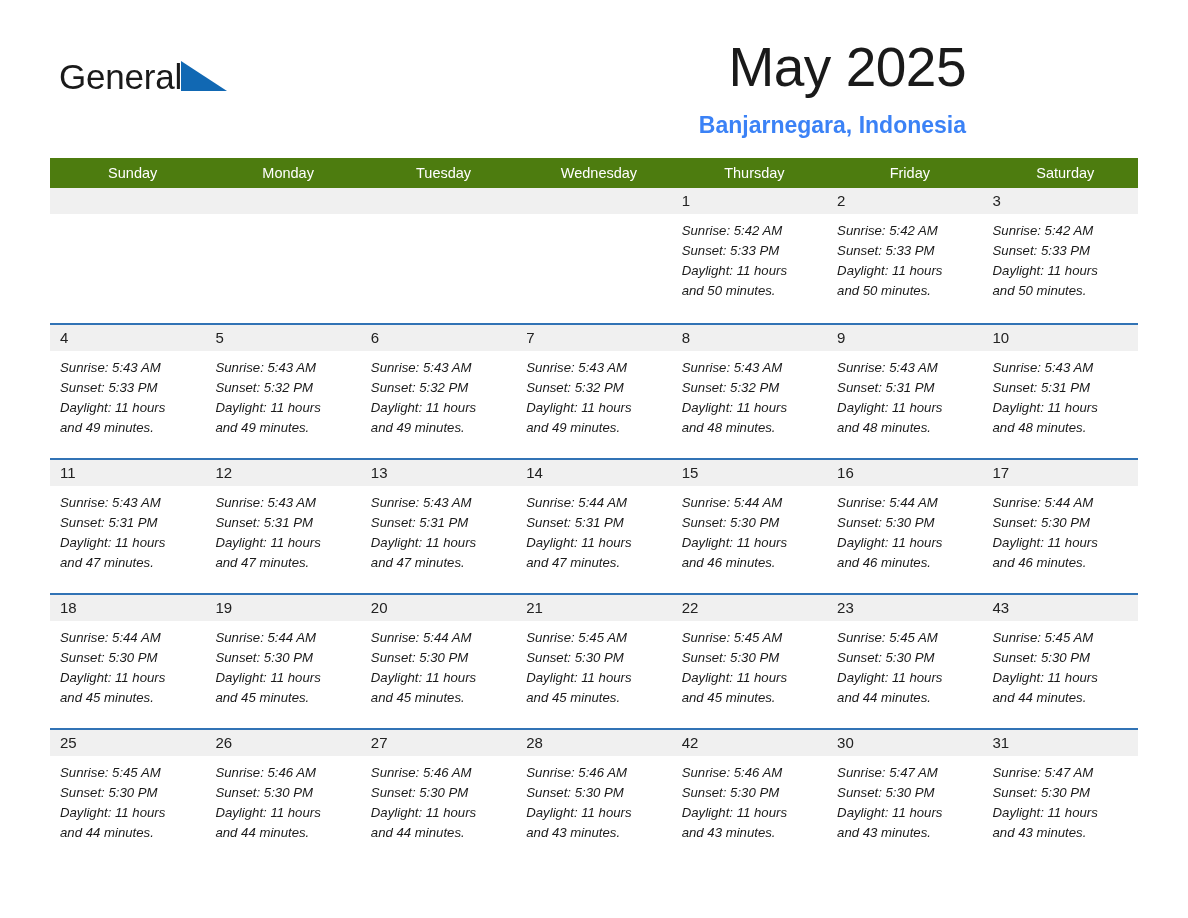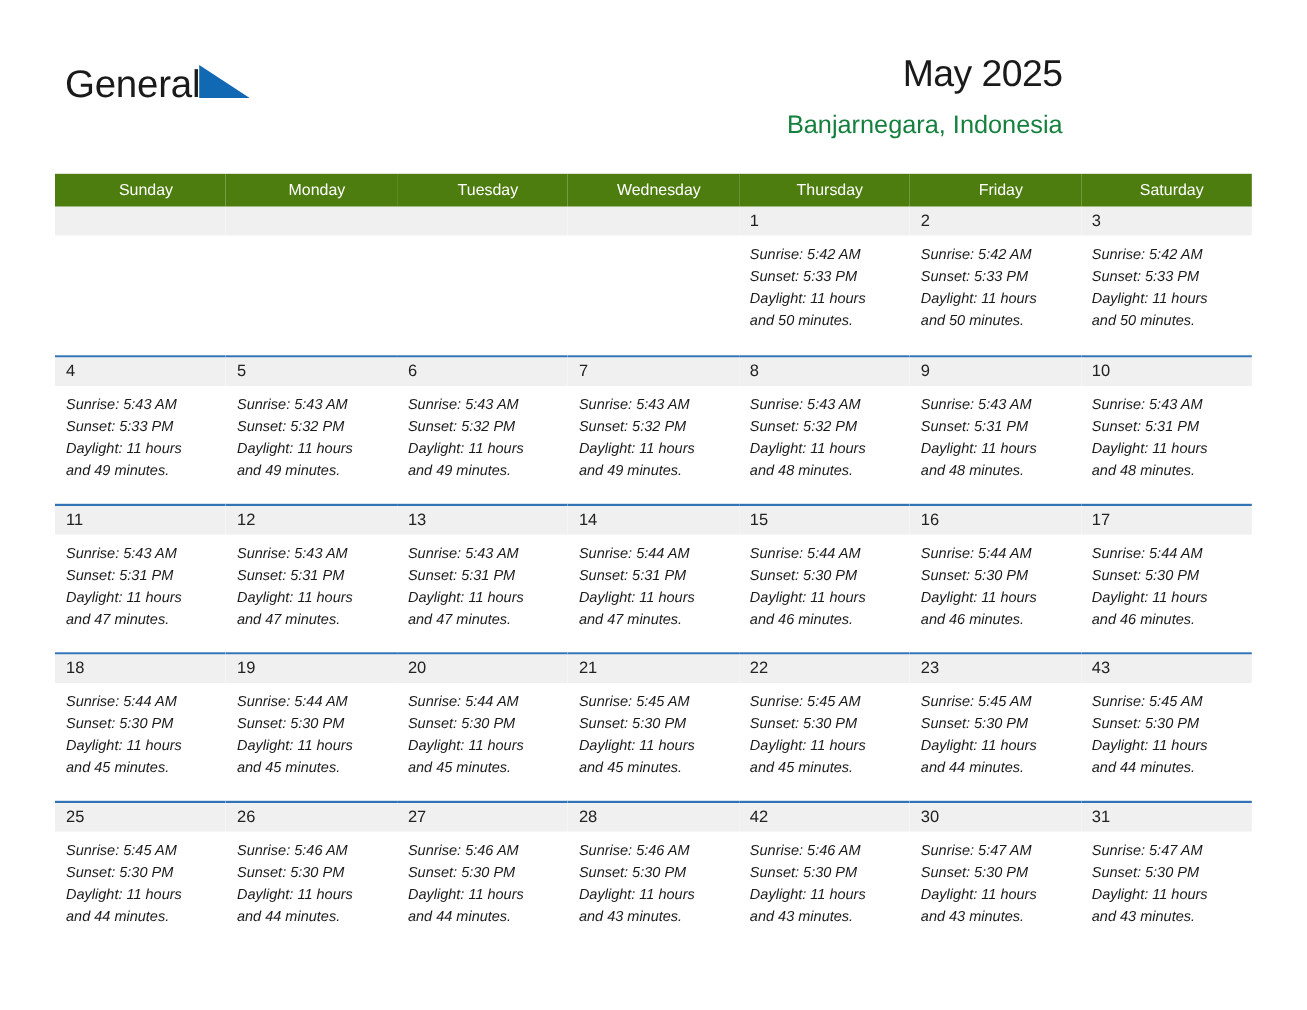--- a/index.html
+++ b/index.html
@@ -70,33 +70,33 @@
     letter-spacing: -0.2px;
   }
 
   .title-block {
     position: absolute;
     right: 0px;
     top: 0px;
     text-align: right;
   }
   .cal-title {
-    font-size: 34px;
+    font-size: 55px;
     line-height: 54px;
     color: #1a1a1a;
     font-weight: normal;
     margin: 0;
     letter-spacing: -0.5px;
   }
   .cal-subtitle {
     font-size: 23px;
     line-height: 30px;
-    margin-top: 4px;
-    color: #15803d;
-    font-weight: normal;
+    margin-top: 16px;
+    color: #3b82f6;
+    font-weight: bold;
   }
 
   
   .calendar {
     position: absolute;
     left: 50px;
     top: 158px;
     width: 1088px;
     border-collapse: collapse;
     table-layout: fixed;

